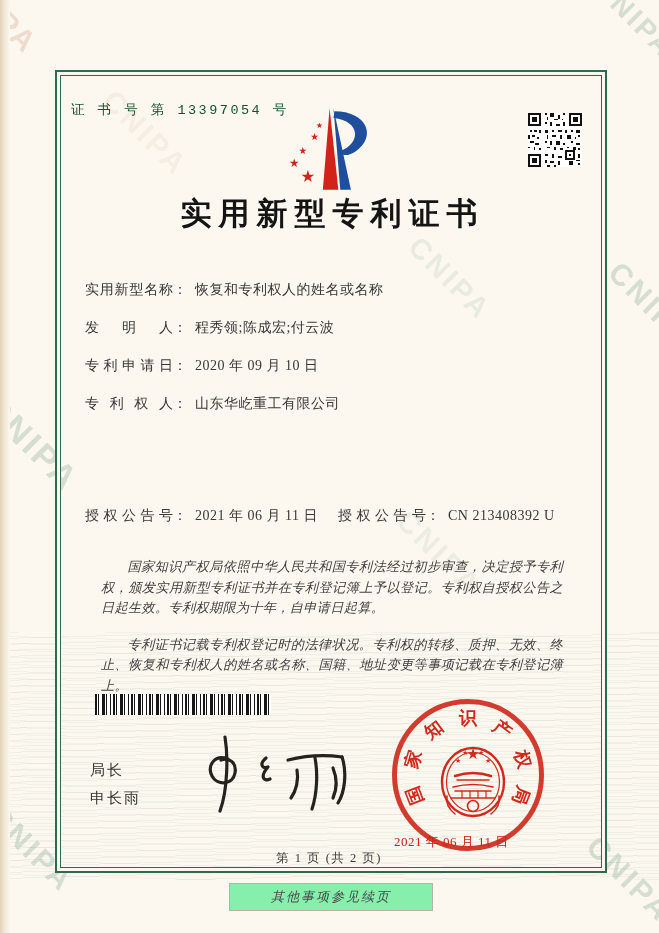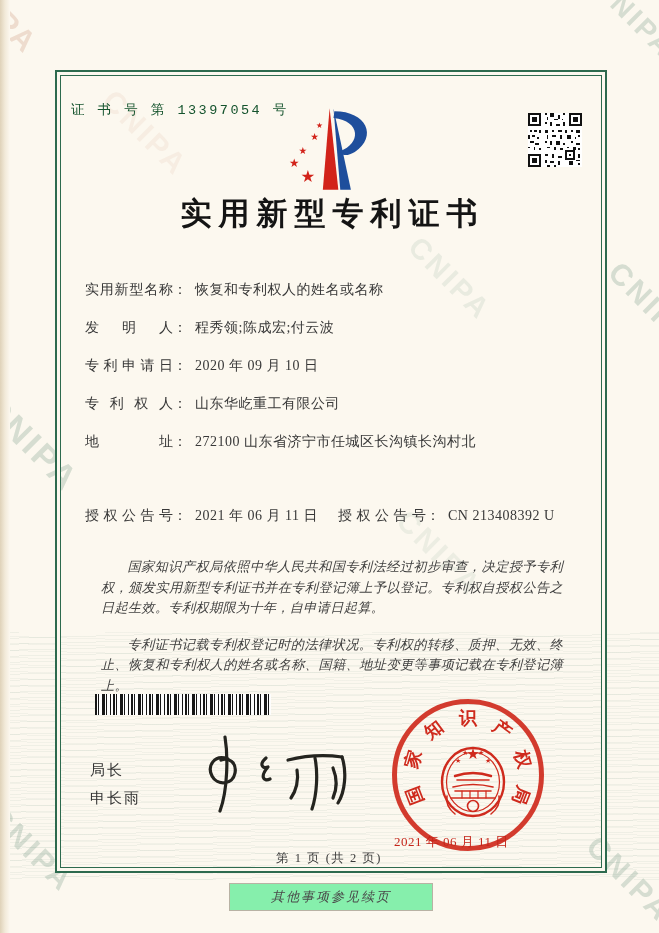--- a/index.html
+++ b/index.html
@@ -165,23 +165,20 @@
       <span class="lbl">实用新型名称</span><span>：</span><span class="val">恢复和专利权人的姓名或名称</span>
     </div>
     <div class="row">
       <span class="lbl">发明人</span><span>：</span><span class="val">程秀领;陈成宏;付云波</span>
     </div>
     <div class="row">
       <span class="lbl">专利申请日</span><span>：</span><span class="val">2020 年 09 月 10 日</span>
     </div>
     <div class="row">
       <span class="lbl">专利权人</span><span>：</span><span class="val">山东华屹重工有限公司</span>
-    </div>
-    <div class="row">
-      <span class="lbl">地址</span><span>：</span><span class="val">272100 山东省济宁市任城区长沟镇长沟村北</span>
     </div>
   </div>
 
   <div class="grant-row">
     <span class="lbl">授权公告号</span><span>：</span><span class="val">2021 年 06 月 11 日</span><span class="grant-pair2"><span class="lbl">授权公告号</span><span>：</span><span class="val">CN 213408392 U</span></span>
   </div>
 
   <div class="paras">
     <p>国家知识产权局依照中华人民共和国专利法经过初步审查，决定授予专利权，颁发实用新型专利证书并在专利登记簿上予以登记。专利权自授权公告之日起生效。专利权期限为十年，自申请日起算。</p>
     <p>专利证书记载专利权登记时的法律状况。专利权的转移、质押、无效、终止、恢复和专利权人的姓名或名称、国籍、地址变更等事项记载在专利登记簿上。</p>

